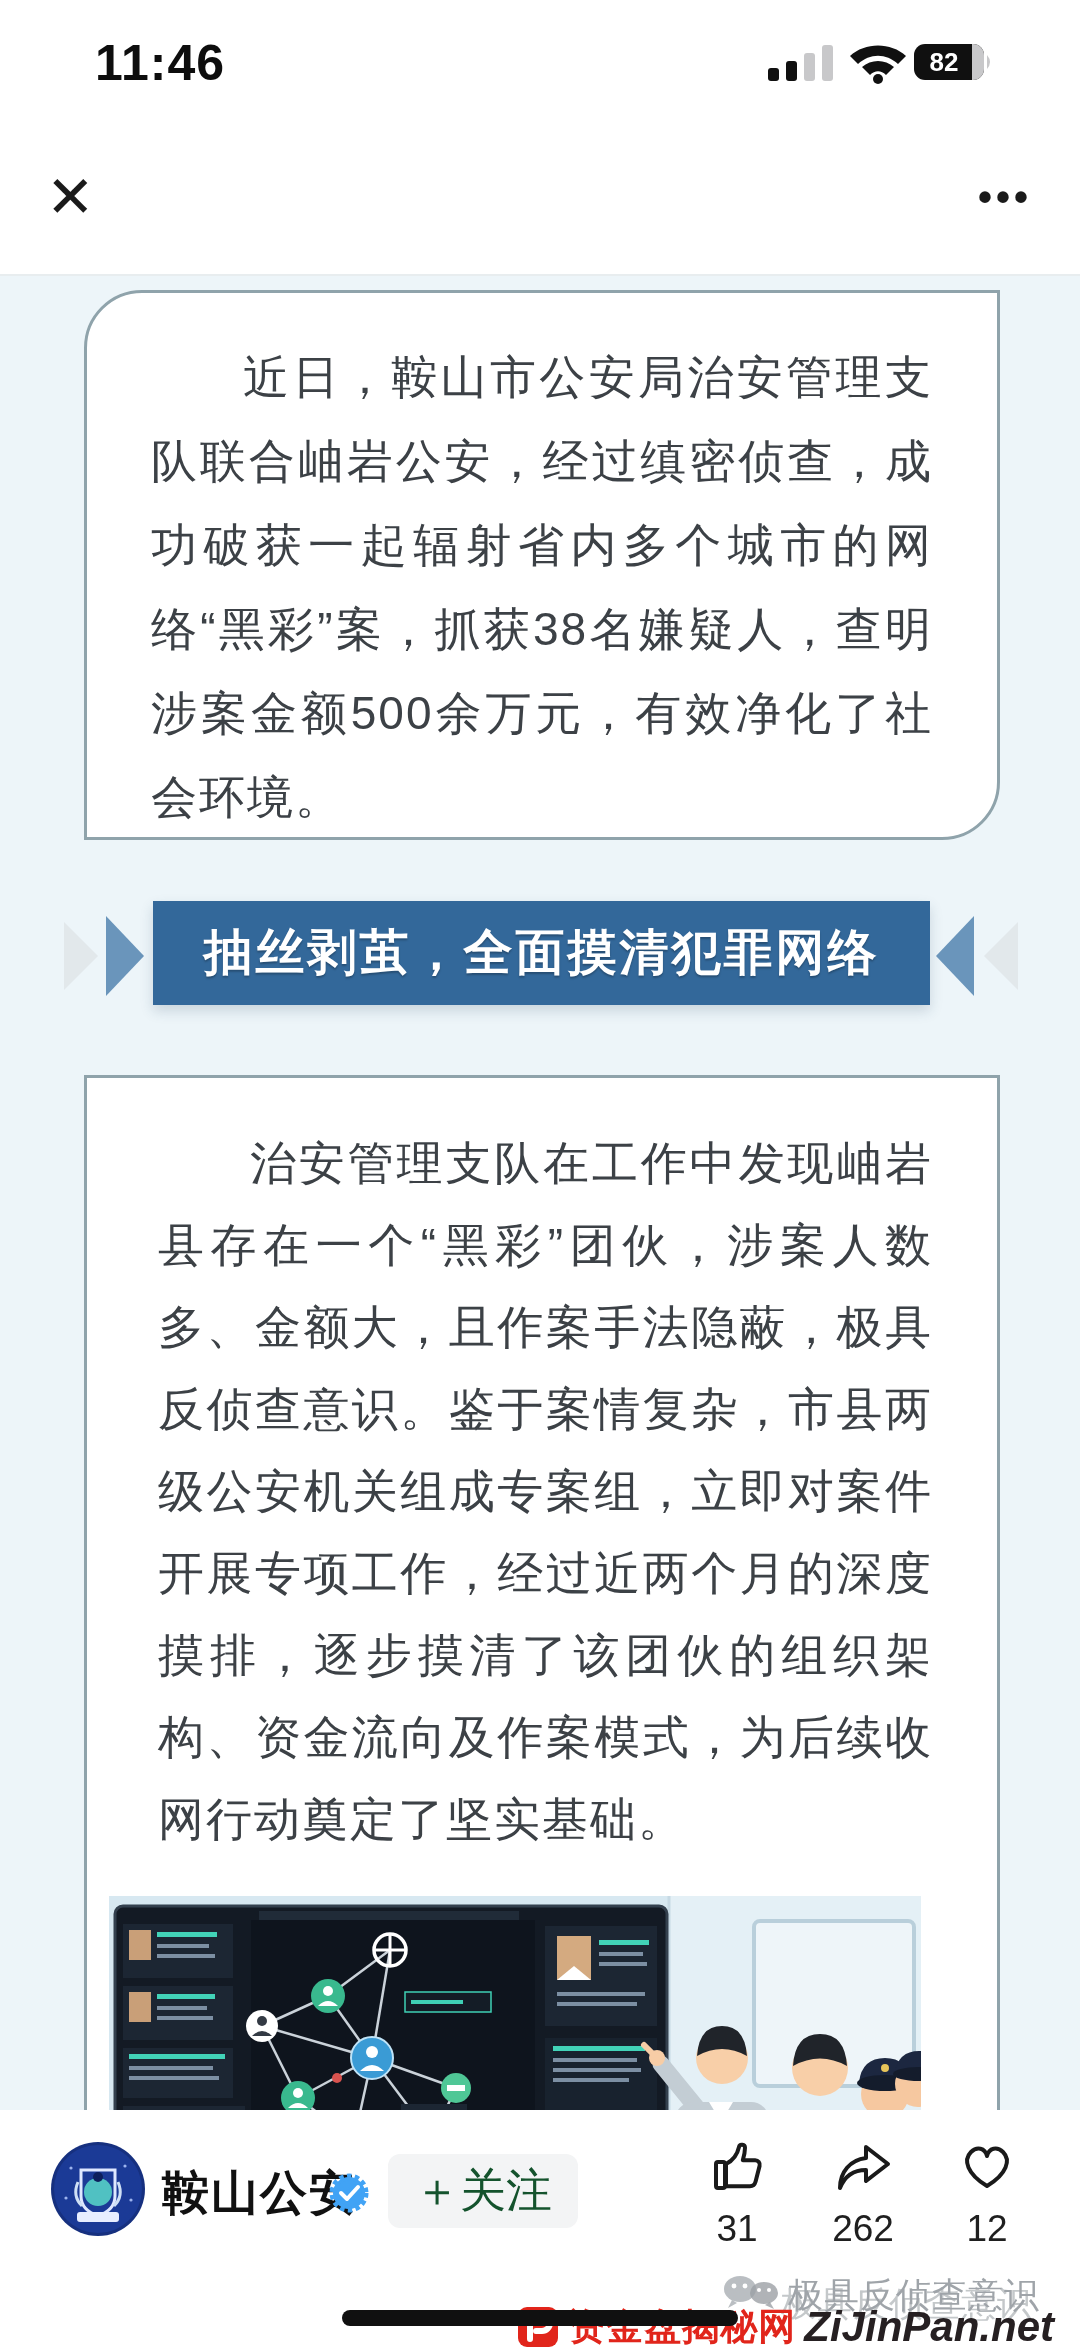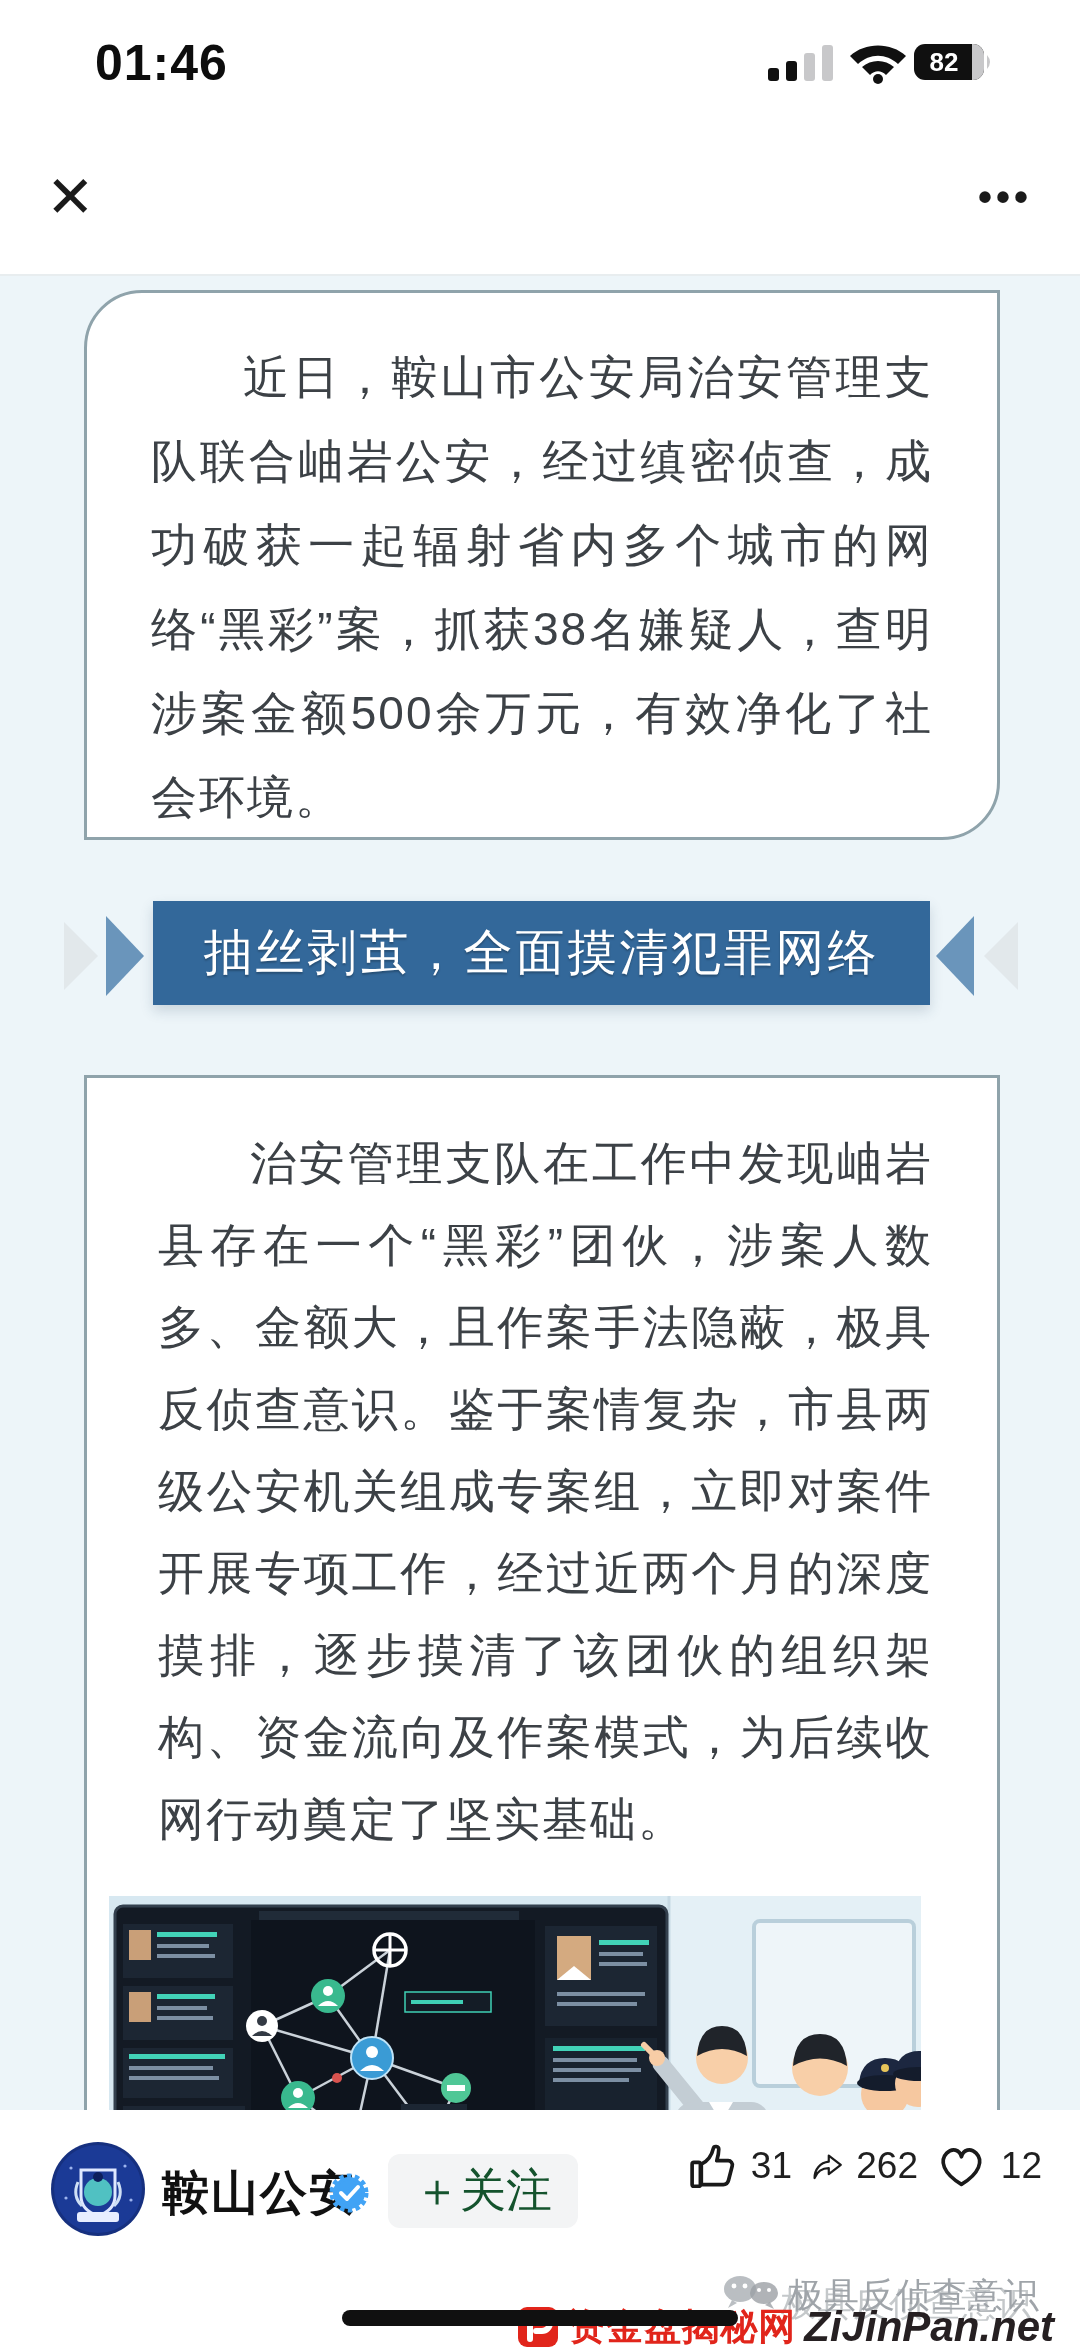--- a/index.html
+++ b/index.html
@@ -20,36 +20,36 @@
   
   .content{position:absolute;top:276px;left:0;width:1080px;height:1834px;background:#edf5f9;overflow:hidden;}
   .tbox{position:absolute;left:84px;width:916px;background:#ffffff;border:3px solid #8fa3ab;padding:42px 64px 0 64px;}
   .tbox p{margin:0;font-size:46px;line-height:84px;color:#3c4146;letter-spacing:2px;text-align:justify;text-indent:2em;}
   .box1{top:14px;height:550px;border-radius:58px 0 58px 0;overflow:hidden;}
   .box2{top:799px;height:1100px;border-radius:0;overflow:hidden;padding-top:44px;}
   .box2 p{line-height:82px;margin-left:7px;}
 
   .banner-row{position:absolute;top:622px;left:0;width:1080px;height:110px;}
   .banner{position:absolute;left:153px;top:3px;width:777px;height:104px;background:#33689a;display:flex;align-items:center;justify-content:center;box-shadow:0 6px 12px rgba(40,70,100,.18);}
-  .banner span{color:#ffffff;font-size:49px;font-weight:normal;letter-spacing:3px;text-shadow:0 2px 2px rgba(0,0,0,.25);}
+  .banner span{color:#ffffff;font-size:49px;font-weight:bold;letter-spacing:3px;text-shadow:0 2px 2px rgba(0,0,0,.25);}
   .tri{position:absolute;width:0;height:0;border-style:solid;}
   .tri-right-grey{left:64px;top:24px;border-width:34px 0 34px 34px;border-color:transparent transparent transparent #e2e8eb;}
   .tri-right-blue{left:106px;top:18px;border-width:40px 0 40px 38px;border-color:transparent transparent transparent #6a95bb;}
   .tri-left-blue{left:936px;top:18px;border-width:40px 38px 40px 0;border-color:transparent #6a95bb transparent transparent;}
   .tri-left-grey{left:984px;top:24px;border-width:34px 34px 34px 0;border-color:transparent #e2e8eb transparent transparent;}
 
   .illustration{display:block;margin:36px 0 0 -42px;width:812px;height:265px;}
 
   
   .footer{position:absolute;top:2110px;left:0;width:1080px;height:238px;background:#ffffff;}
   .avatar{position:absolute;left:51px;top:32px;width:94px;height:94px;}
   .acct-name{position:absolute;left:162px;top:52px;font-size:47px;font-weight:bold;color:#111;letter-spacing:2px;}
   .verified{position:absolute;left:328px;top:62px;width:42px;height:42px;}
   .follow-btn{position:absolute;left:388px;top:44px;height:74px;padding:0 26px;background:#f3f4f5;border-radius:12px;display:flex;align-items:center;justify-content:center;font-size:46px;color:#14532d;}
-  .action{position:absolute;top:24px;width:110px;display:flex;align-items:center;gap:10px;}
+  .action{position:absolute;top:24px;width:110px;display:flex;flex-direction:column;align-items:center;gap:10px;}
   .action .cnt{font-size:37px;color:#1f1f1f;}
   .act-like{left:682px;}
   .act-share{left:808px;}
   .act-fav{left:932px;}
 
   .home-indicator{position:absolute;left:342px;top:2310px;width:396px;height:16px;border-radius:8px;background:#101010;}
 
   
   .wm{position:absolute;right:16px;top:2272px;width:420px;height:76px;pointer-events:none;}
   .wm-ghost{position:absolute;right:24px;top:0;font-size:35px;color:#8f959b;letter-spacing:1px;opacity:.85;text-shadow:-7px 9px 0 rgba(130,136,142,.55);white-space:nowrap;}
@@ -57,21 +57,21 @@
   .wm-brand{position:absolute;right:10px;top:30px;display:flex;align-items:center;gap:8px;white-space:nowrap;}
   .wm-cn{font-size:37px;color:#e1251b;font-weight:bold;letter-spacing:1px;}
   .wm-en{font-size:42px;color:#262022;font-weight:bold;font-style:italic;letter-spacing:0;}
 </style>
 </head>
 <body>
 
 <div id="phone">
 
   <div class="statusbar">
-    <div class="time">01:46</div>
+    <div class="time">11:46</div>
     <div class="sb-icons">
       <svg width="76" height="44" viewBox="0 0 76 44">
         <rect x="2" y="28" width="11" height="13" rx="3" fill="#101010"></rect>
         <rect x="20" y="21" width="11" height="20" rx="3" fill="#101010"></rect>
         <rect x="38" y="13" width="11" height="28" rx="3" fill="#c8c8ca"></rect>
         <rect x="56" y="5" width="11" height="36" rx="3" fill="#c8c8ca"></rect>
       </svg>
       <svg width="60" height="44" viewBox="0 0 60 44">
         <path d="M2 16 C17 2 43 2 58 16 L50 24 C38 13 22 13 10 24 Z" fill="#101010"></path>
         <path d="M14 27 C23 19 37 19 46 27 L38 35 C33 30 27 30 22 35 Z" fill="#101010"></path>

